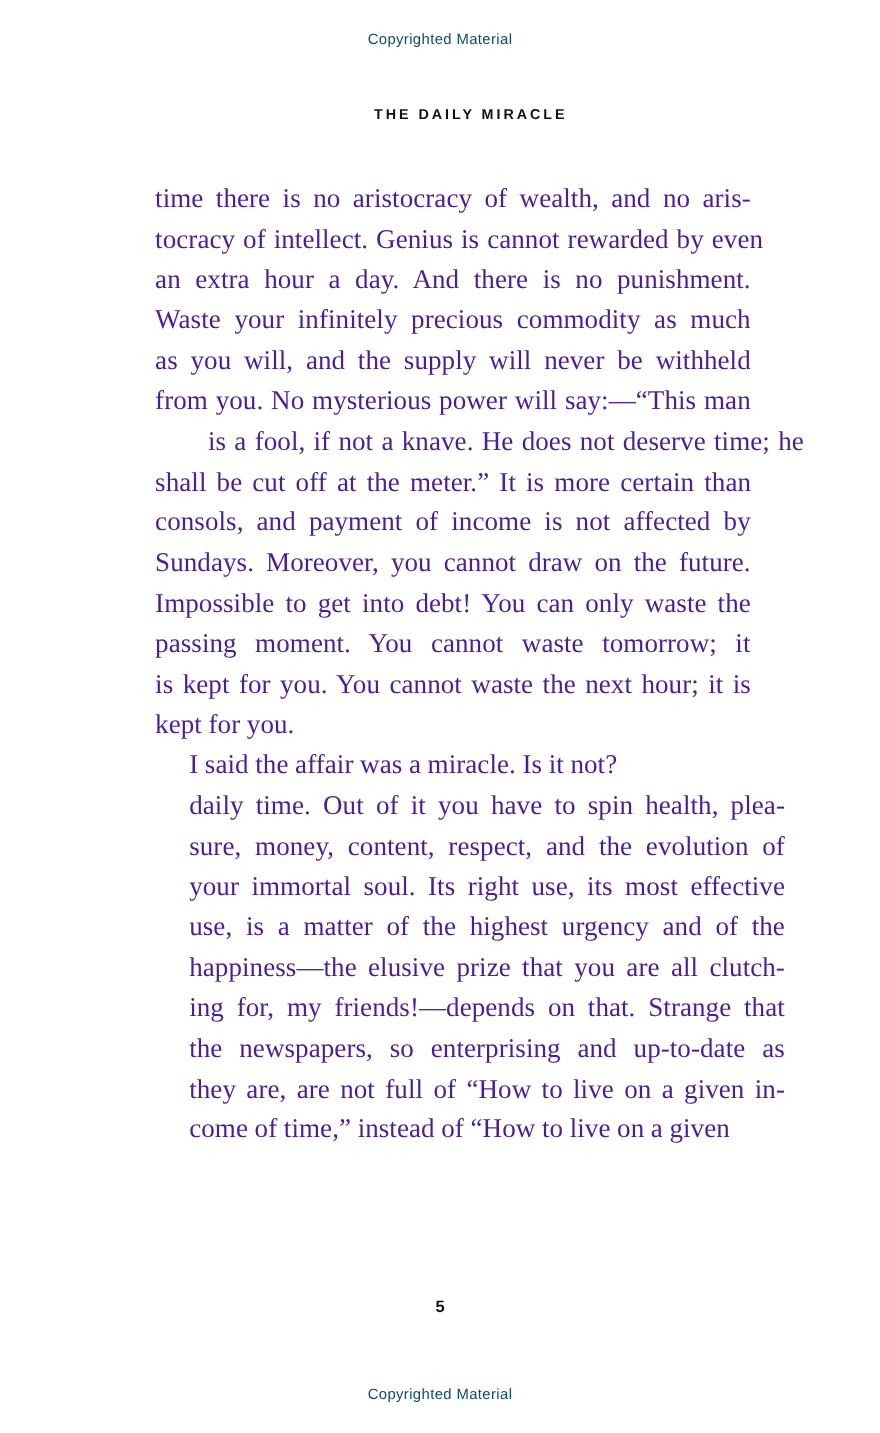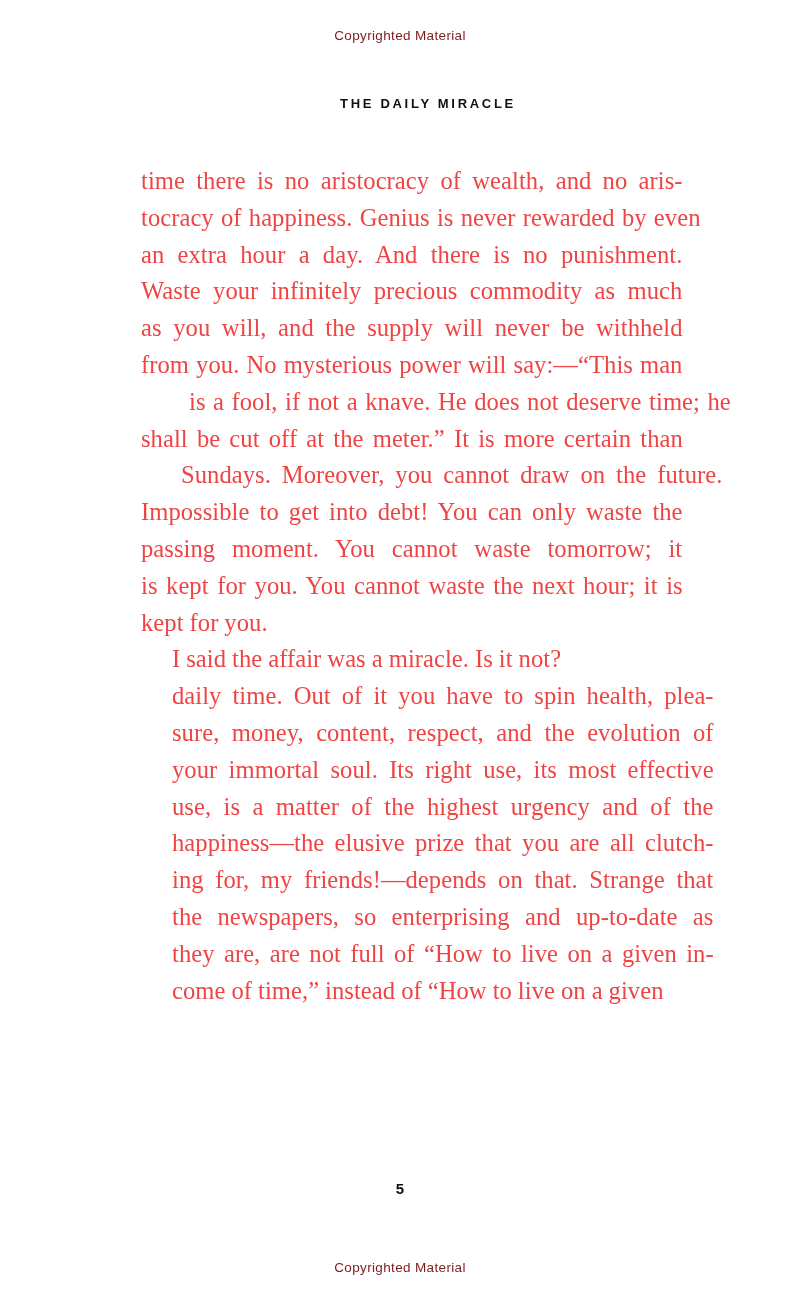--- a/index.html
+++ b/index.html
@@ -27,21 +27,21 @@
 
   
   .watermark {
     position: absolute;
     left: 0;
     width: 800px;
     text-align: center;
     font-family: "Liberation Sans", "DejaVu Sans", sans-serif;
     font-size: 13.5px;
     letter-spacing: 0.35px;
-    color: #7f1d1d;
+    color: #0c4a6e;
     font-weight: 400;
     user-select: none;
   }
   .watermark-top { top: 28px; }
   .watermark-bottom { top: 1260px; }
 
   
   .running-head {
     position: absolute;
     left: 0;
@@ -66,21 +66,21 @@
 
   .para {
     margin: 0;
     font-size: 24.6px;
     line-height: 36.8px;
     text-align: justify;
     text-justify: inter-word;
     word-spacing: -0.2px;
     letter-spacing: 0.05px;
     hyphens: none;
-    color: #ef4444;
+    color: #4c1d95;
   }
   .para.continuation { text-indent: 0; }
   .para.indented { text-indent: 31px; }
 
   
   .line {
     display: block;
     text-align: justify;
     text-align-last: justify;
     white-space: nowrap;
@@ -108,28 +108,29 @@
 <div class="page">
 
   <div class="watermark watermark-top">Copyrighted Material</div>
 
   <div class="running-head">THE DAILY MIRACLE</div>
 
   <div class="text-block">
 
     <p class="para continuation">
         <span class="line" style="word-spacing: 5.1px;">time there is no aristocracy of wealth, and no aris-</span>
-        <span class="line" style="word-spacing: 1.05px;">tocracy of happiness. Genius is never rewarded by even</span>
+        <span class="line" style="word-spacing: 1.05px;">tocracy of intellect. Genius is cannot rewarded by even</span>
         <span class="line" style="word-spacing: 7.02px;">an extra hour a day. And there is no punishment.</span>
         <span class="line" style="word-spacing: 6.15px;">Waste your infinitely precious commodity as much</span>
         <span class="line" style="word-spacing: 5.4px;">as you will, and the supply will never be withheld</span>
         <span class="line" style="word-spacing: 0.89px;">from you. No mysterious power will say:—“This man</span>
         <span class="line" style="word-spacing: 1.32px; margin-left: 48px;">is a fool, if not a knave. He does not deserve time; he</span>
         <span class="line" style="word-spacing: 2.98px;">shall be cut off at the meter.” It is more certain than</span>
-        <span class="line" style="word-spacing: 4.74px; margin-left: 40px;">Sundays. Moreover, you cannot draw on the future.</span>
+        <span class="line" style="word-spacing: 5.71px;">consols, and payment of income is not affected by</span>
+        <span class="line" style="word-spacing: 4.74px;">Sundays. Moreover, you cannot draw on the future.</span>
         <span class="line" style="word-spacing: 3.88px;">Impossible to get into debt! You can only waste the</span>
         <span class="line" style="word-spacing: 10.59px;">passing moment. You cannot waste tomorrow; it</span>
         <span class="line" style="word-spacing: 2.36px;">is kept for you. You cannot waste the next hour; it is</span>
         <span class="line last">kept for you.</span>
       </p>
 
     <p class="para indented">
         <span class="line last" style="text-indent: 31px;">I said the affair was a miracle. Is it not?</span>
       </p>
 

